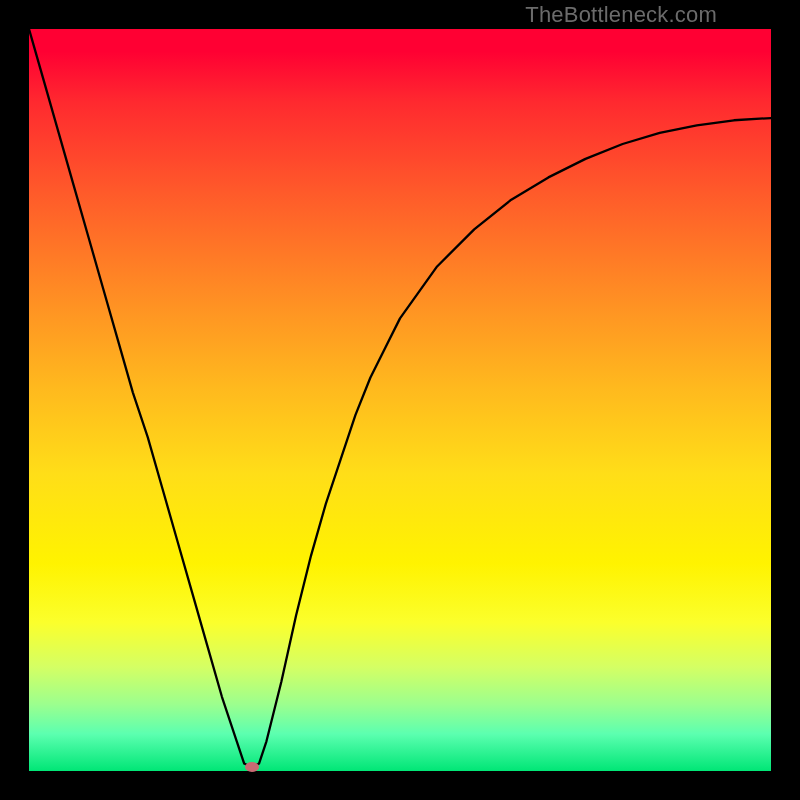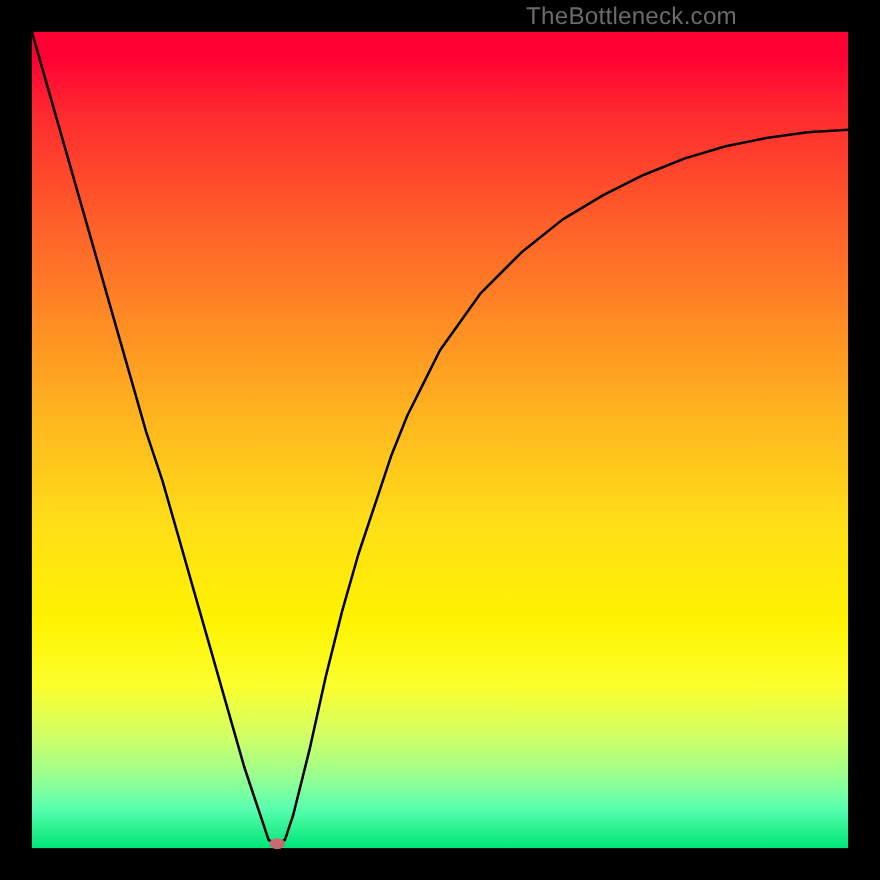--- a/index.html
+++ b/index.html
@@ -9,20 +9,21 @@
     height: 800px;
     overflow: hidden;
     background: #000;
     font-family: Arial, Helvetica, sans-serif;
   }
   .frame {
     position: relative;
     width: 678px;
     height: 800px;
     background: #000;
+    padding-left: 47px;
   }
   .watermark {
     position: absolute;
     top: 2px;
     right: 8px;
     color: #6b6b6b;
     font-size: 22px;
     font-weight: 500;
     letter-spacing: 0.2px;
     z-index: 10;

